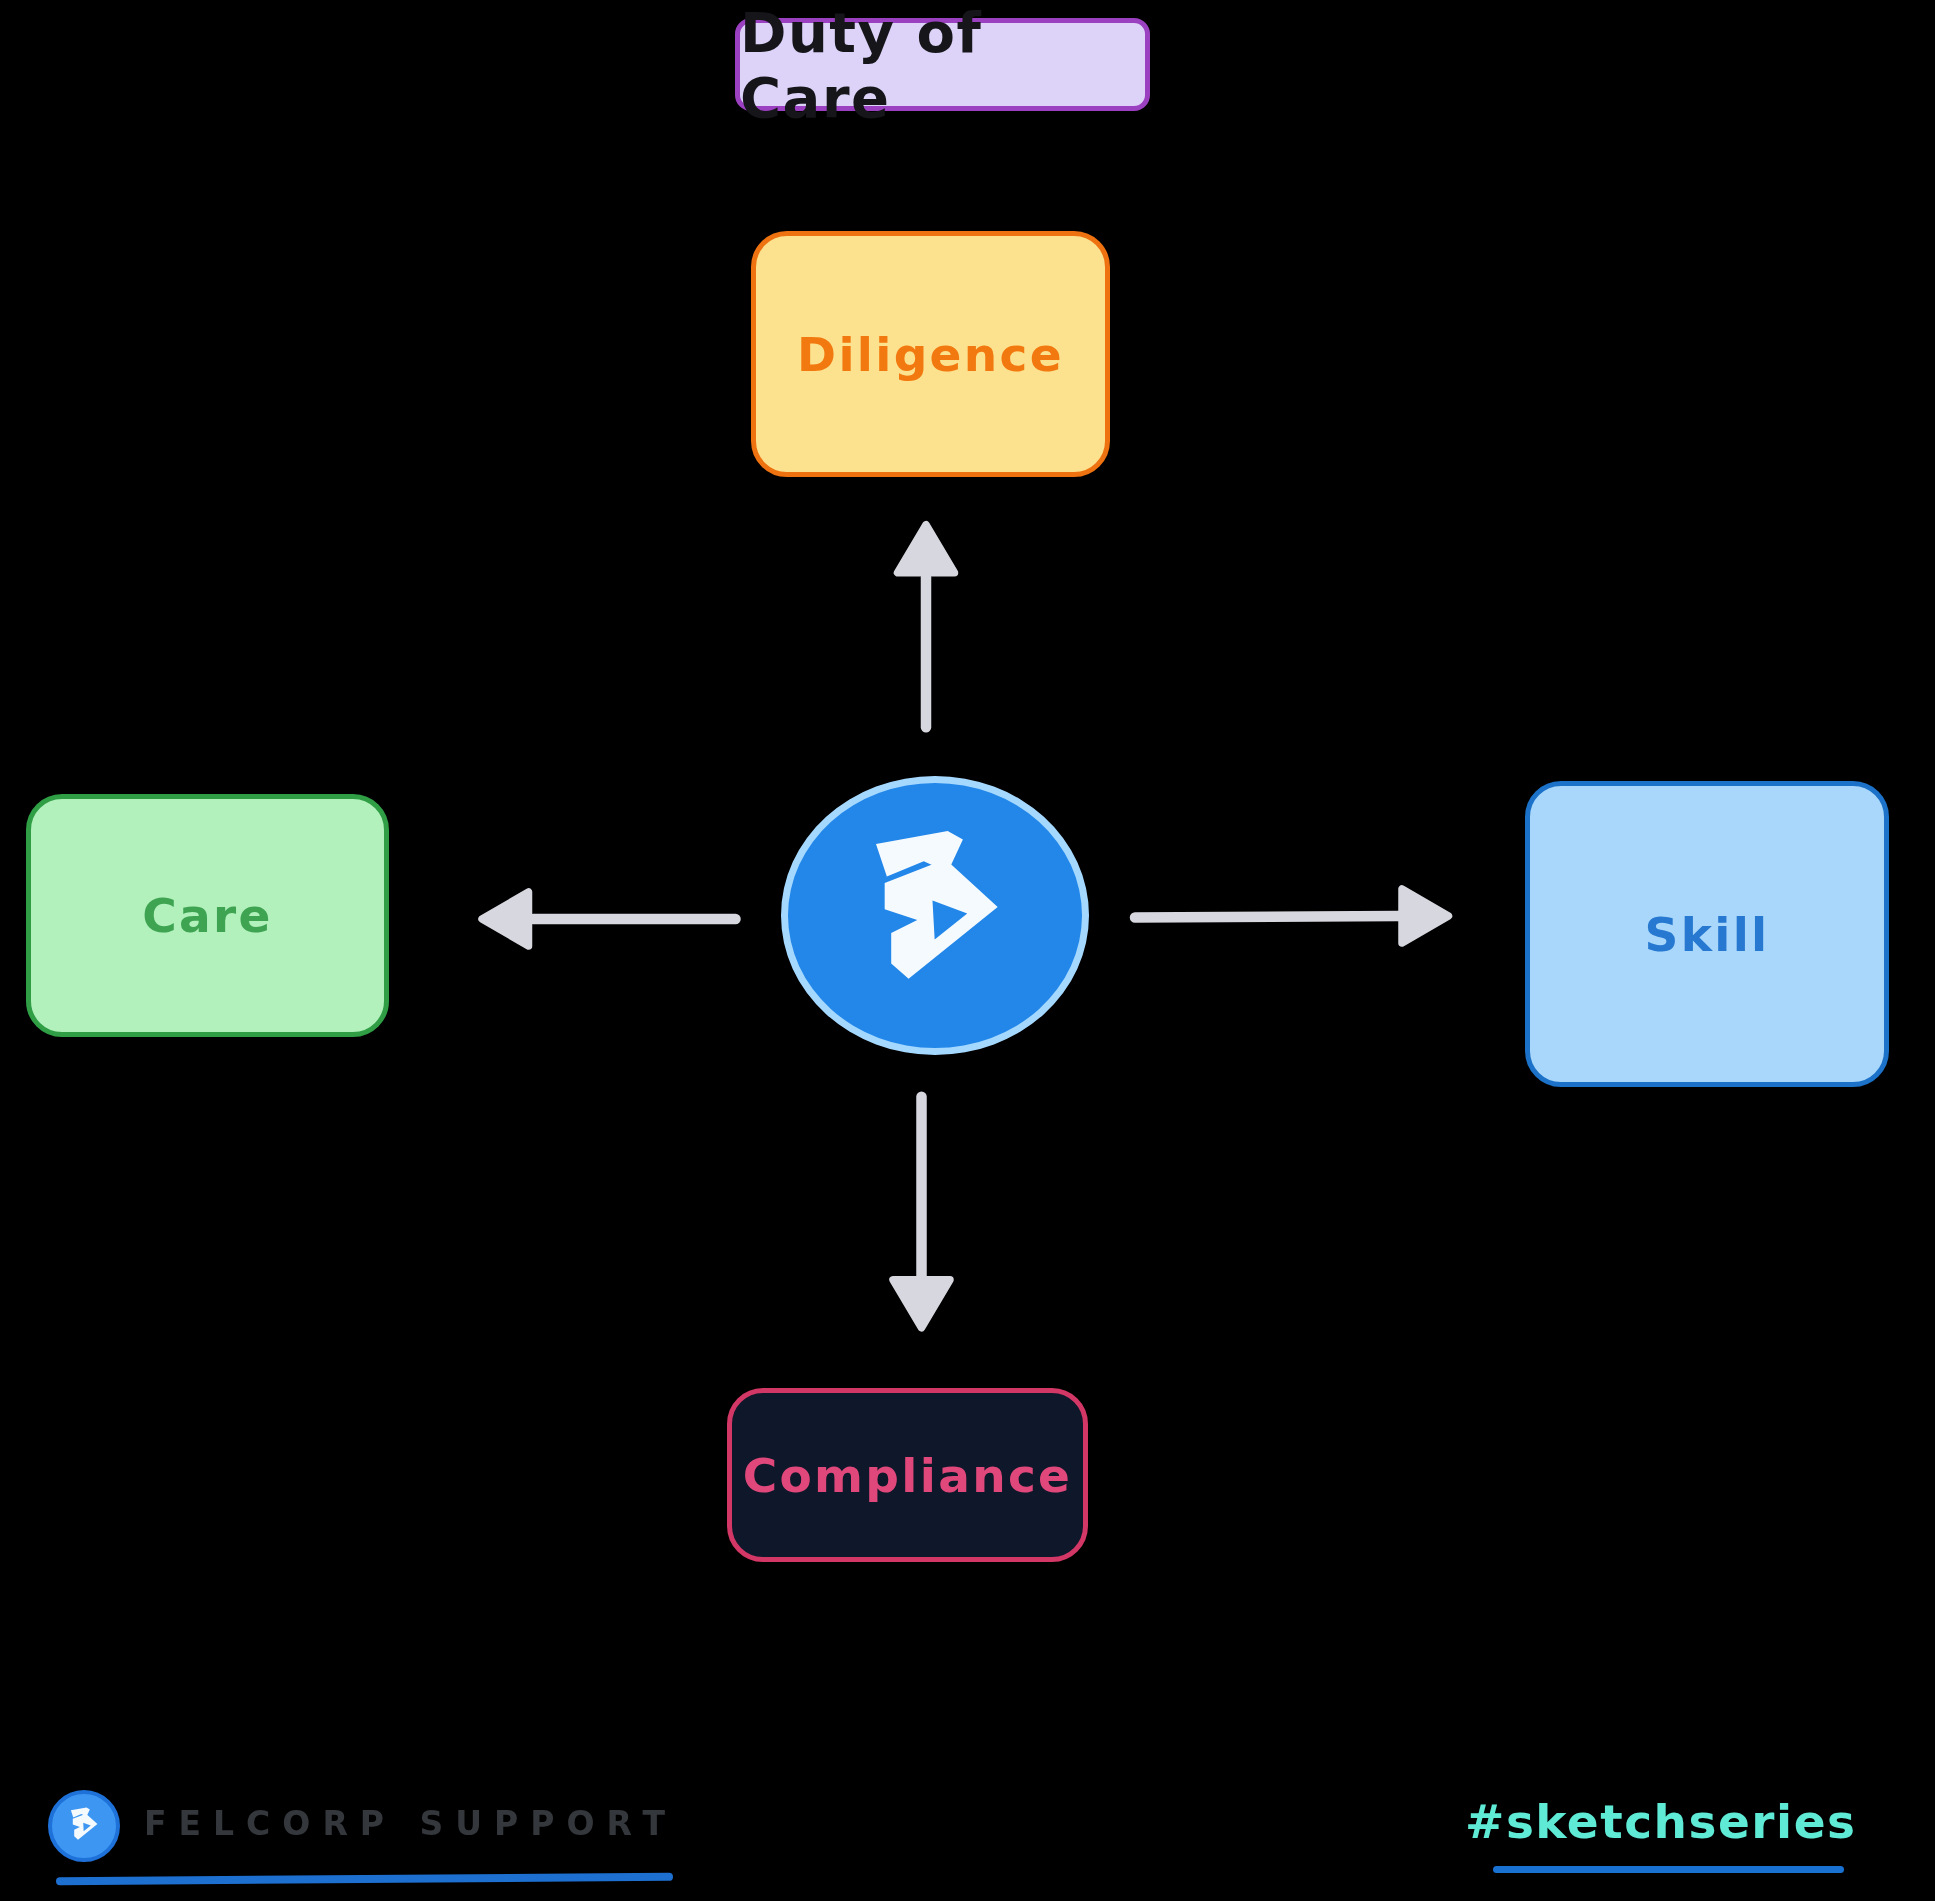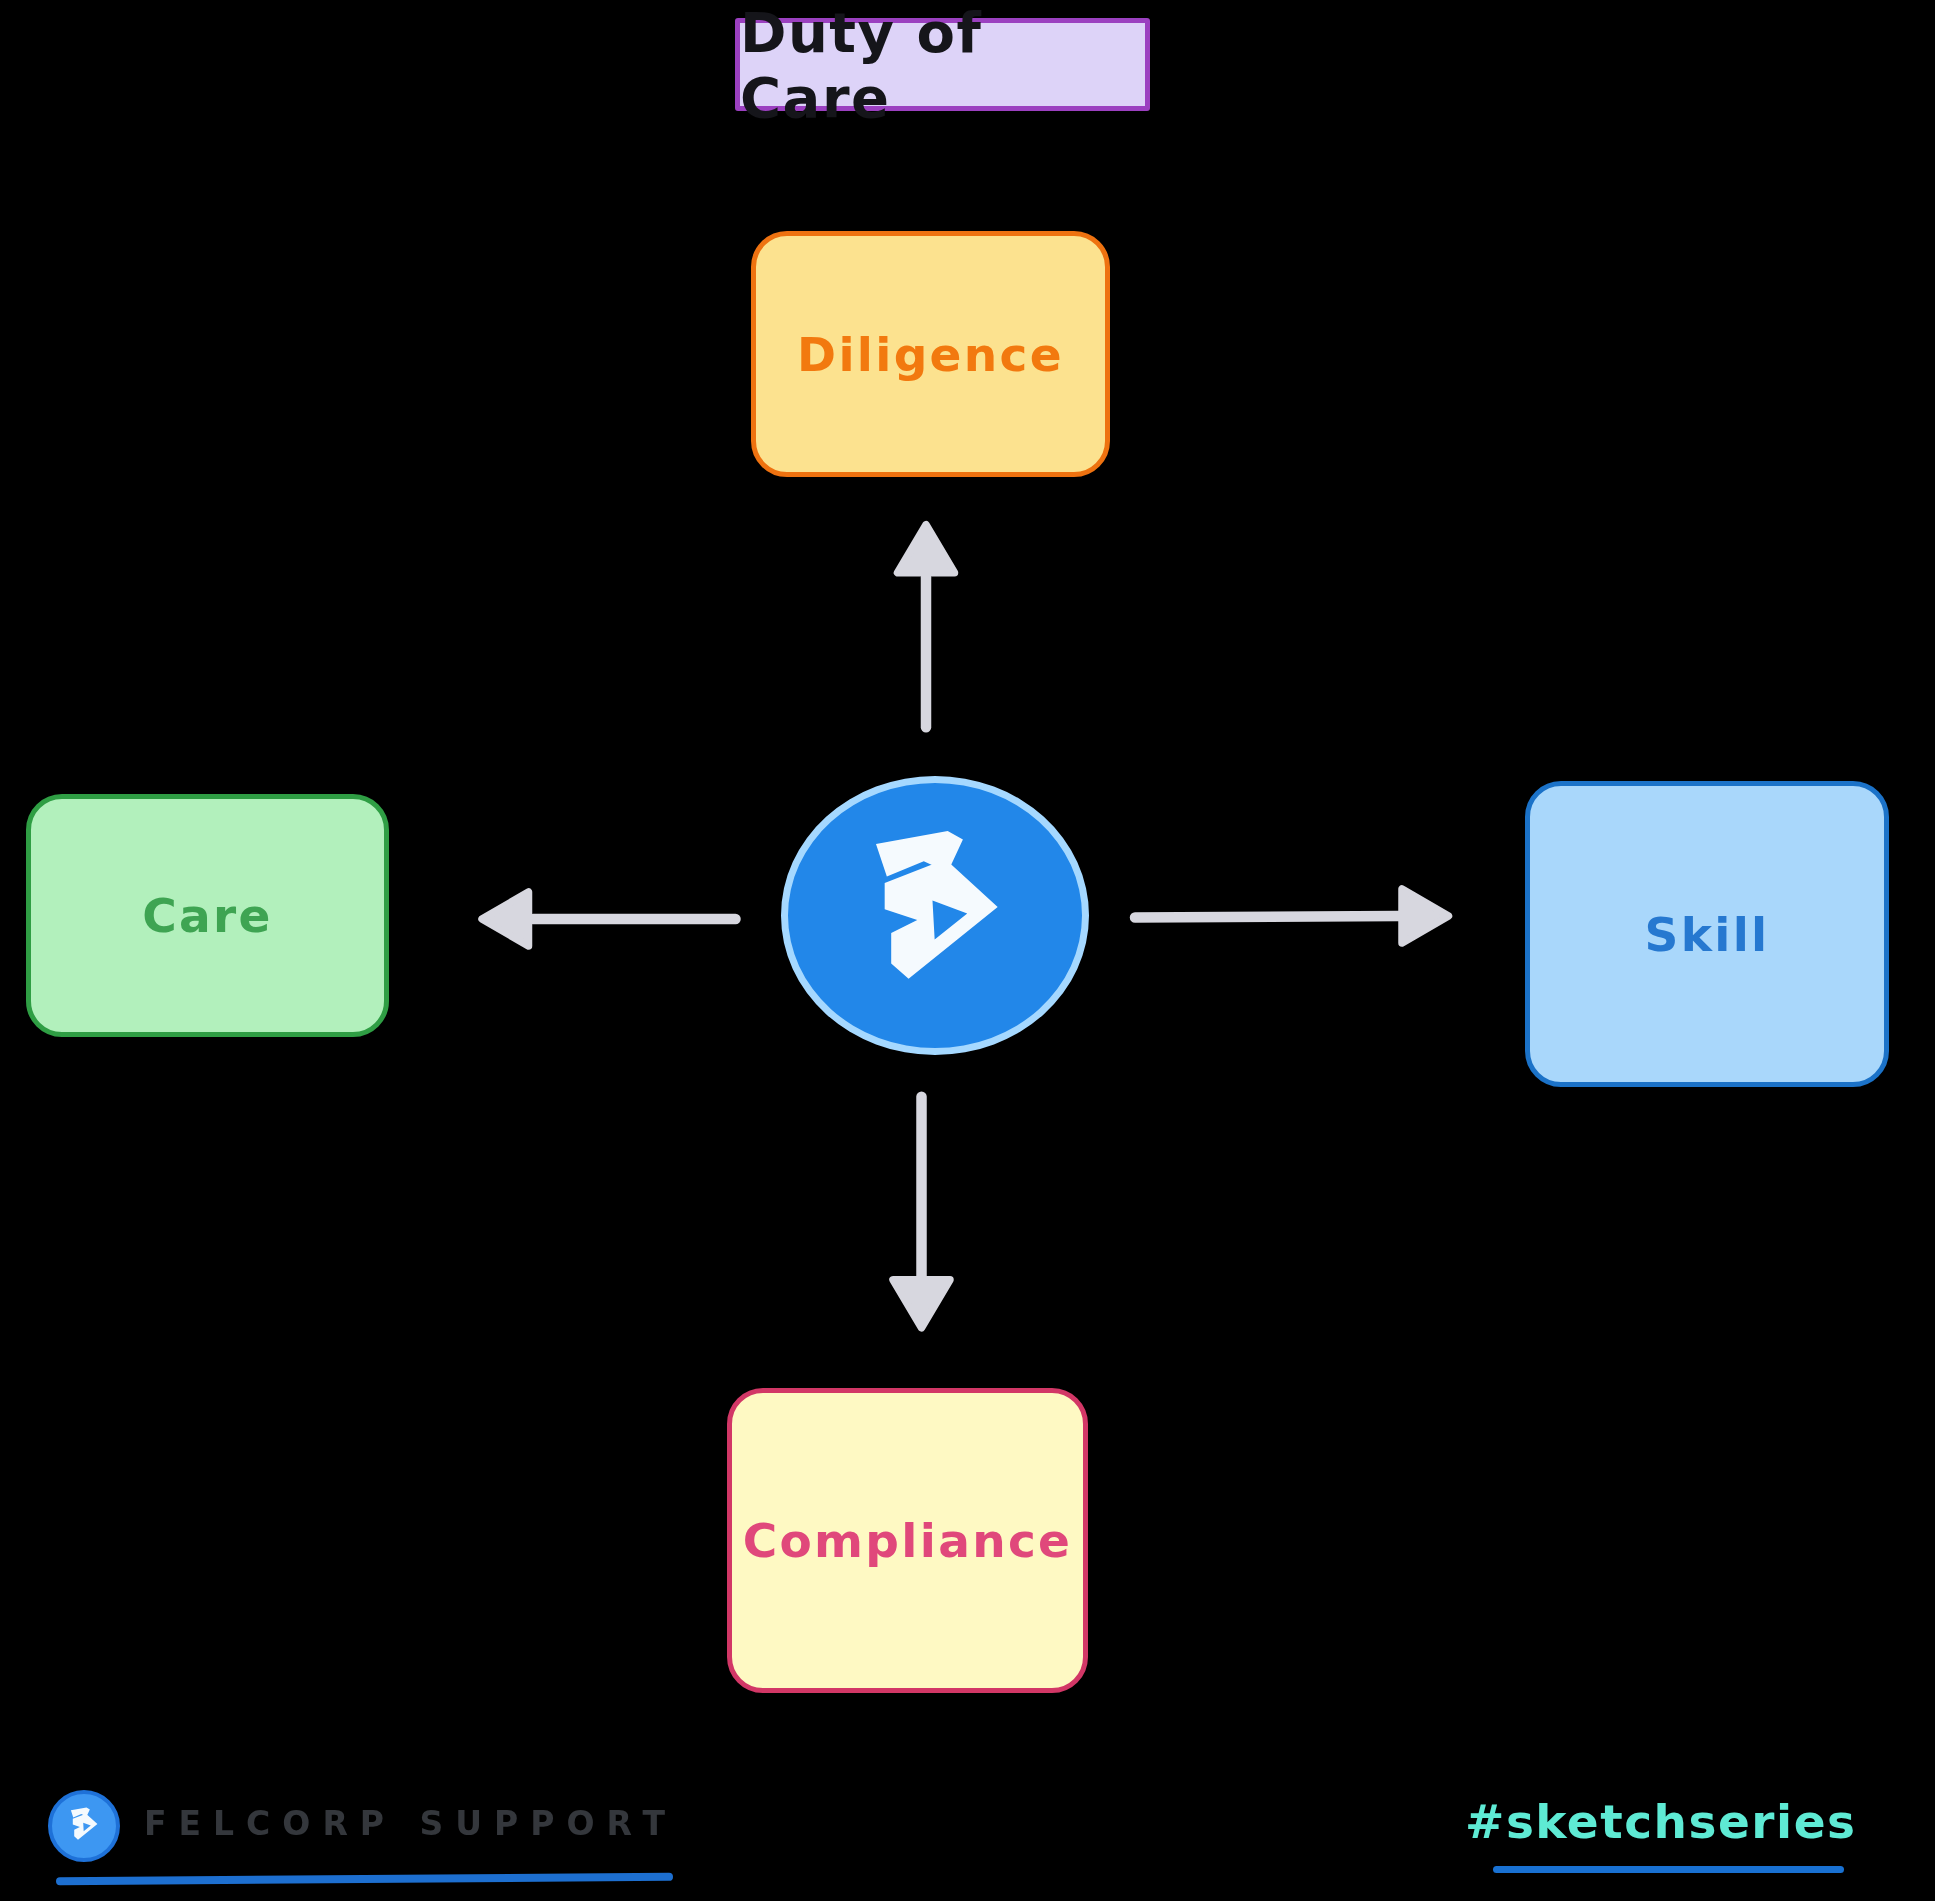--- a/index.html
+++ b/index.html
@@ -15,21 +15,21 @@
     font-family: "DejaVu Sans", "Liberation Sans", sans-serif;
   }
   .abs { position: absolute; box-sizing: border-box; }
   .flex-c { display: flex; align-items: center; justify-content: center; }
 
   
   .title-box {
     left: 735px; top: 18px; width: 415px; height: 93px;
     background: #DDD3F8;
     border: 5.3px solid #9B40C0;
-    border-radius: 3px;
+    border-radius: 16px;
     font-size: 56px; font-weight: 700; color: #15151A;
     letter-spacing: 1.5px;
   }
 
   
   .node {
     border-radius: 36px;
     font-size: 47px; font-weight: 600;
     letter-spacing: 2.3px;
     text-align: center;
@@ -40,22 +40,22 @@
   }
   .node-care {
     left: 26px; top: 794px; width: 363px; height: 243px;
     background: #B2F0BC; border: 5.3px solid #2F9E44; color: #3EA452;
   }
   .node-skill {
     left: 1525px; top: 781px; width: 364px; height: 306px;
     background: #A9D7FB; border: 5.3px solid #1B72C8; color: #2678D0;
   }
   .node-compliance {
-    left: 727px; top: 1388px; width: 361px; height: 305px;
-    background: #fef9c3; border: 5.3px solid #D23766; color: #E0487B;
+    left: 727px; top: 1388px; width: 361px; height: 174px;
+    background: #0f172a; border: 5.3px solid #D23766; color: #E0487B;
   }
 
   
   .hub {
     left: 781px; top: 776px; width: 308px; height: 279px;
     background: #2287E9;
     border: 7.5px solid #A5D8FF;
     border-radius: 50%;
   }
   .hub svg { width: 78%; height: 82%; }

